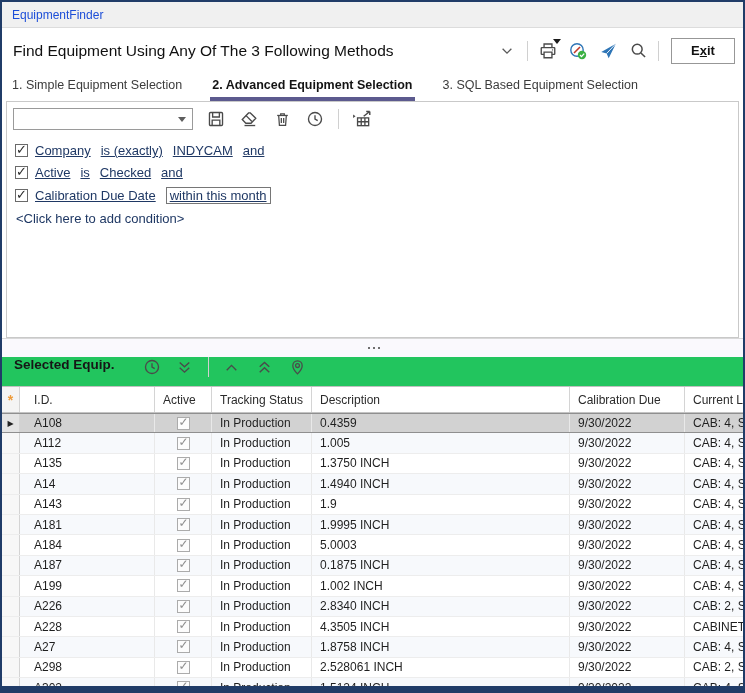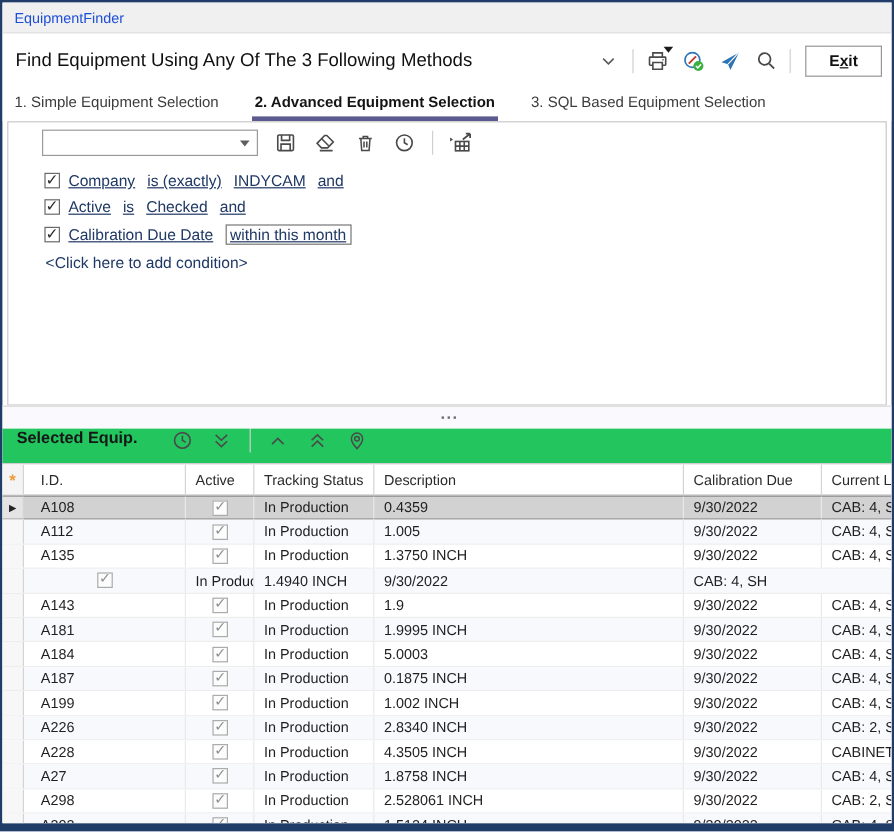--- a/index.html
+++ b/index.html
@@ -28,21 +28,21 @@
     width:64px; height:26px; border:1px solid #979797; background:#fff;
     display:flex; align-items:center; justify-content:center;
     font-size:13px; color:#111; font-weight:600; margin-left:2px;
   }
   .exit-btn u { text-decoration:underline; }
   
   .tabs { height:28px; display:flex; padding-left:8px; gap:26px; background:#fff; }
   .tab { font-size:12.5px; color:#3c3c3c; padding:5px 2px 6px; border-bottom:4px solid transparent; }
   .tab.active { font-weight:bold; color:#141414; border-bottom-color:#5c5a8e; }
   
-  .query-panel { margin:0 4px; height:237px; border:1px solid #c9c9c9; background:#fff;padding-left:22px; }
+  .query-panel { margin:0 4px; height:237px; border:1px solid #c9c9c9; background:#fff; }
   .query-toolbar { display:flex; align-items:center; gap:13px; padding:6px 6px 4px 6px; }
   .combo { width:180px; height:22px; border:1px solid #9a9a9a; background:#fff;
     display:flex; align-items:center; justify-content:space-between; padding:0 6px 0 2px; }
   .combo input { border:none; outline:none; width:150px; height:18px; font-size:12px; font-family:inherit; }
   .combo-arrow { width:0; height:0; border-left:4px solid transparent; border-right:4px solid transparent; border-top:5px solid #5e5e5e; }
   
   .conditions { padding:9px 8px; font-size:13px; color:#1f3864; }
   .condition-row { display:flex; align-items:center; gap:7px; margin-bottom:7px; }
   .cond-checkbox { width:13px; height:13px; border:1px solid #6a6a6a; background:#fff; position:relative; flex:0 0 auto; }
   .cond-checkbox.checked::after { content:"\2713"; position:absolute; left:0px; top:-3px; font-size:13px; color:#2b2b2b; }
@@ -287,20 +287,21 @@
           <div class="td active-cell">
             <span class="row-checkbox checked"></span>
           </div>
           <div class="td">In Production</div>
           <div class="td">1.3750 INCH</div>
           <div class="td">9/30/2022</div>
           <div class="td">CAB: 4, SH</div>
         </div>
         <div class="trow alt">
           <div class="td sel-cell"></div>
+          <div class="td id-cell">A14</div>
           <div class="td active-cell">
             <span class="row-checkbox checked"></span>
           </div>
           <div class="td">In Production</div>
           <div class="td">1.4940 INCH</div>
           <div class="td">9/30/2022</div>
           <div class="td">CAB: 4, SH</div>
         </div>
         <div class="trow">
           <div class="td sel-cell"></div>

